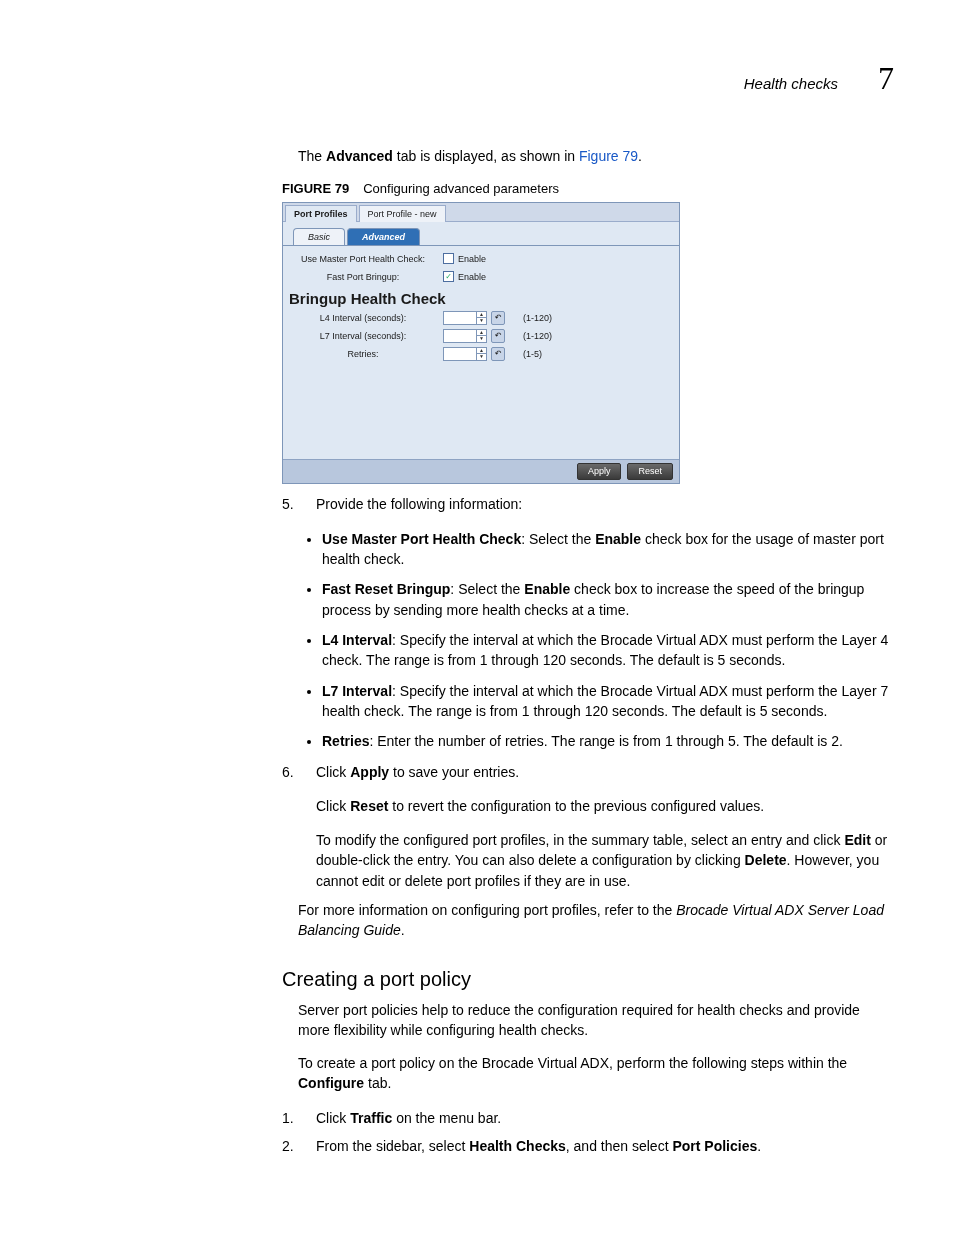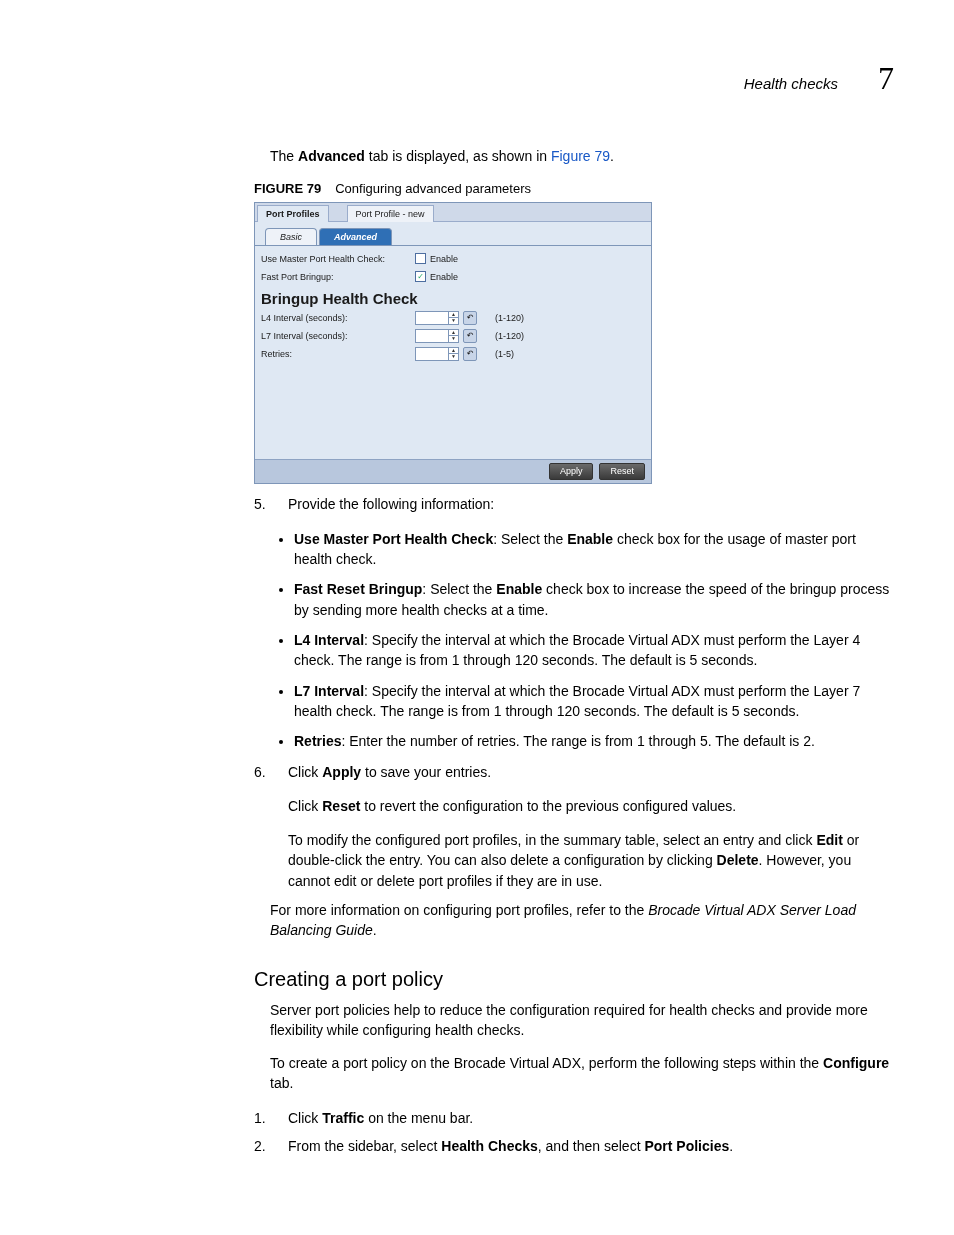--- a/index.html
+++ b/index.html
@@ -5,21 +5,21 @@
   body {
     margin: 0;
     padding: 0;
     font-family: Arial, Helvetica, sans-serif;
     font-size: 14px;
     color: #000;
     background: #fff;
     width: 954px;
   }
   .page {
-    padding: 60px 60px 60px 64px;
+    padding: 60px 60px 60px 92px;
     box-sizing: border-box;
   }
   .header-row {
     display: flex;
     justify-content: flex-end;
     align-items: baseline;
     gap: 40px;
     margin-bottom: 50px;
   }
   .header-title {
@@ -48,21 +48,21 @@
     font-size: 9px;
     color: #1a1a1a;
   }
   .file-tabs {
     display: flex;
     align-items: flex-end;
     height: 18px;
     background: #cfd9e9;
     border-bottom: 1px solid #9aaccb;
     padding-left: 2px;
-    gap: 16px;
+    gap: 0;
   }
   .file-tab {
     padding: 2px 8px;
     border: 1px solid #9aaccb;
     border-bottom: none;
     background: #eef2f8;
     font-size: 9px;
     line-height: 12px;
     position: relative;
     top: 1px;
@@ -96,21 +96,21 @@
     background: #dfe8f3;
   }
   .form-row {
     display: flex;
     align-items: center;
     height: 18px;
     gap: 4px;
   }
   .form-label {
     width: 148px;
-    text-align: left;
+    text-align: center;
     padding-right: 2px;
   }
   .chk { width: 11px; height: 11px; border: 1px solid #4d6ea0; background: #fff; display:inline-flex; align-items:center; justify-content:center; font-size:8px; color:#2a6; box-sizing:border-box; }
   .fieldset-label {
     font-weight: bold;
     font-size: 15px;
     padding: 4px 0 2px 0;
   }
   .spin {
     width: 44px; height: 14px;

